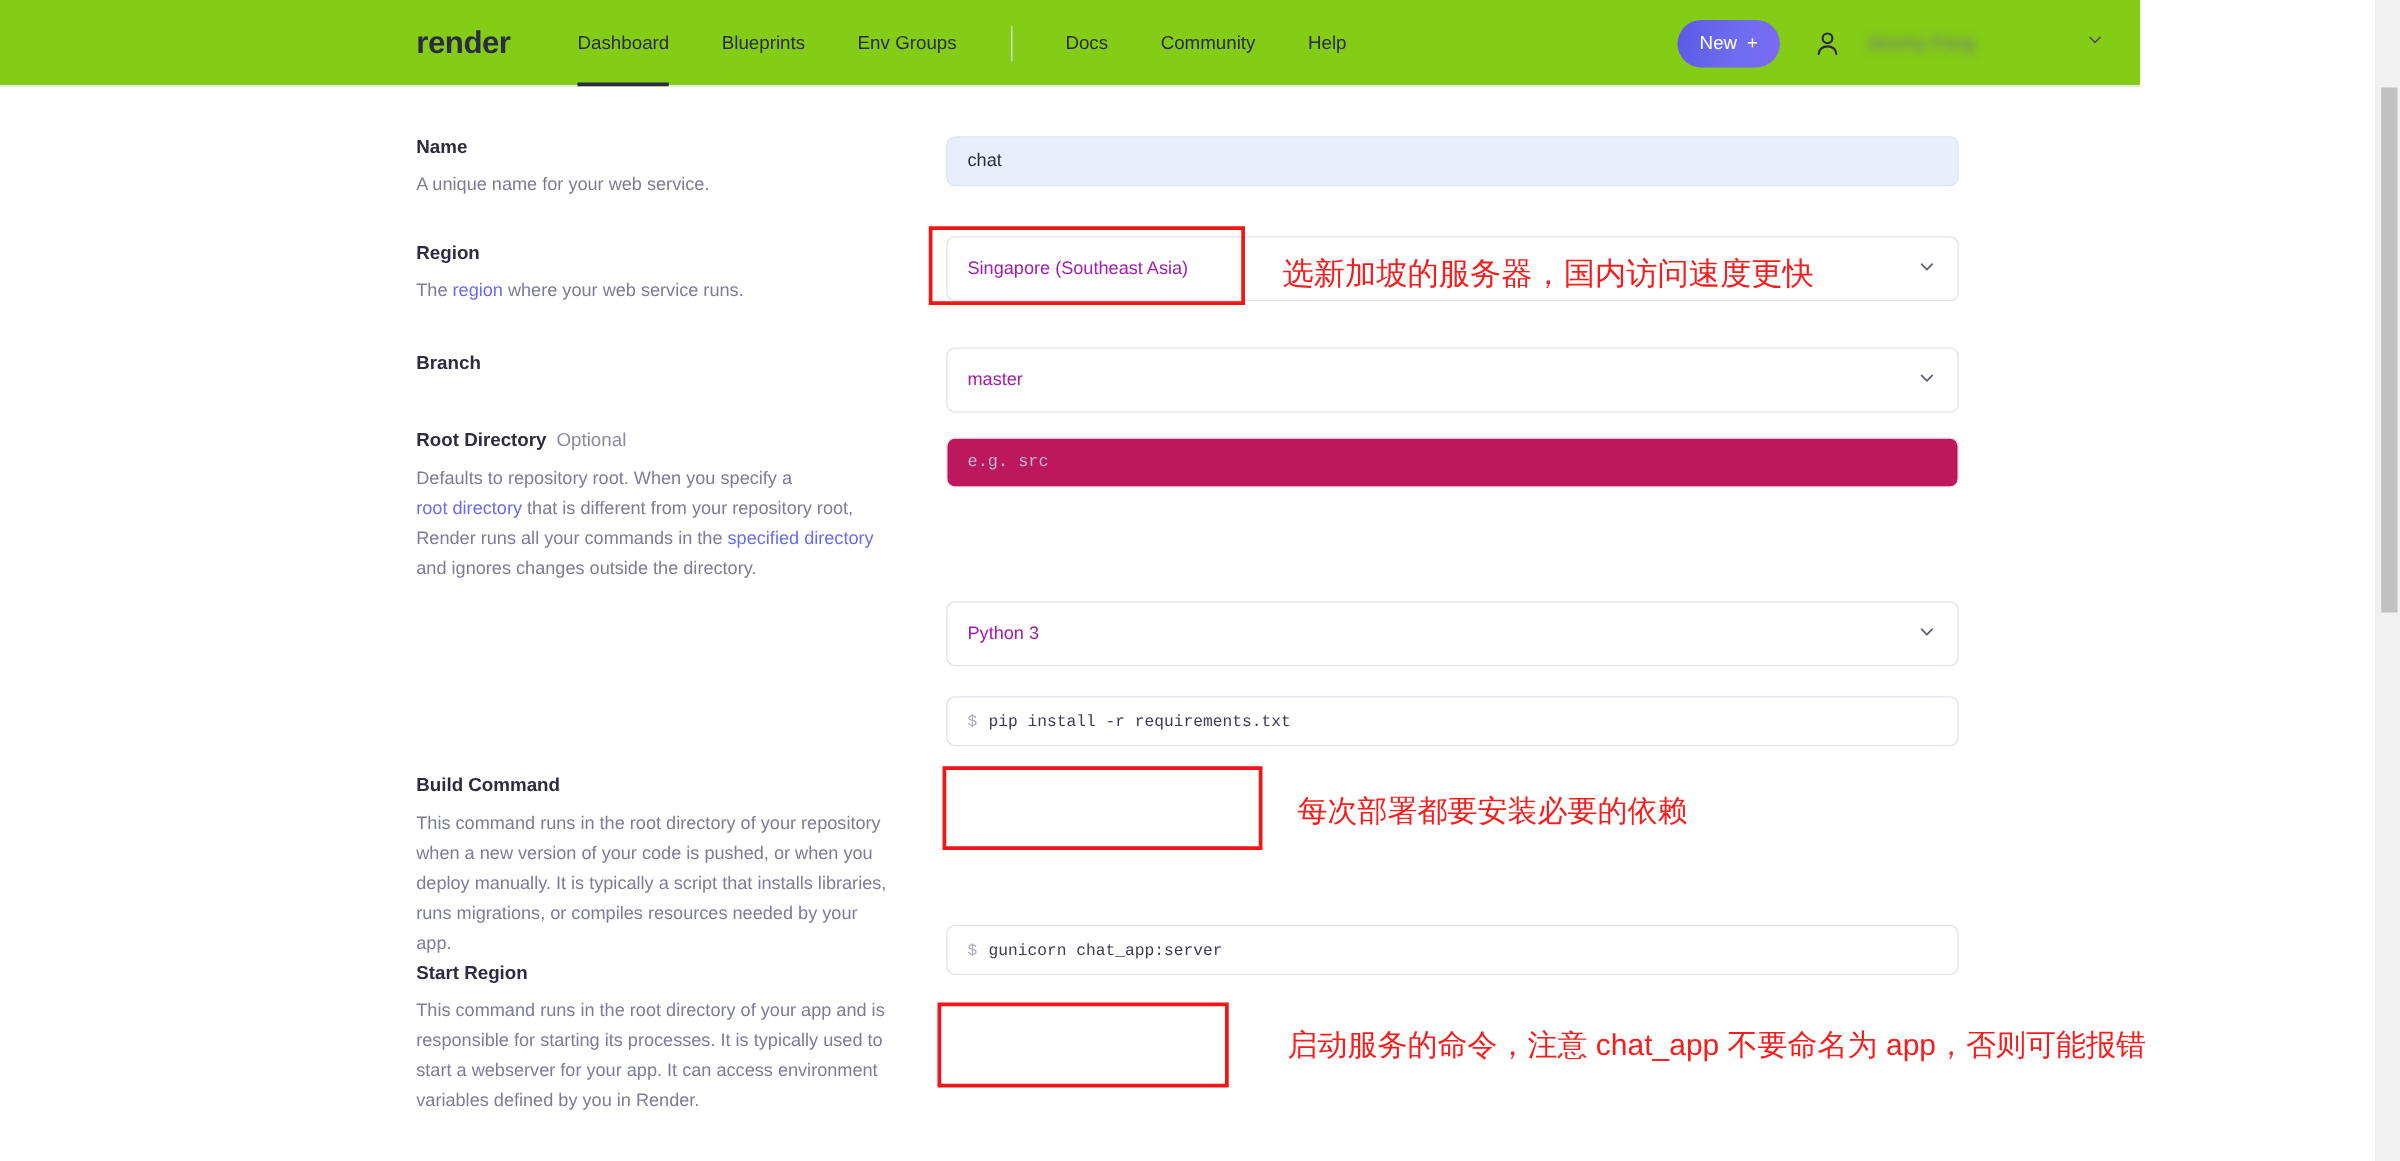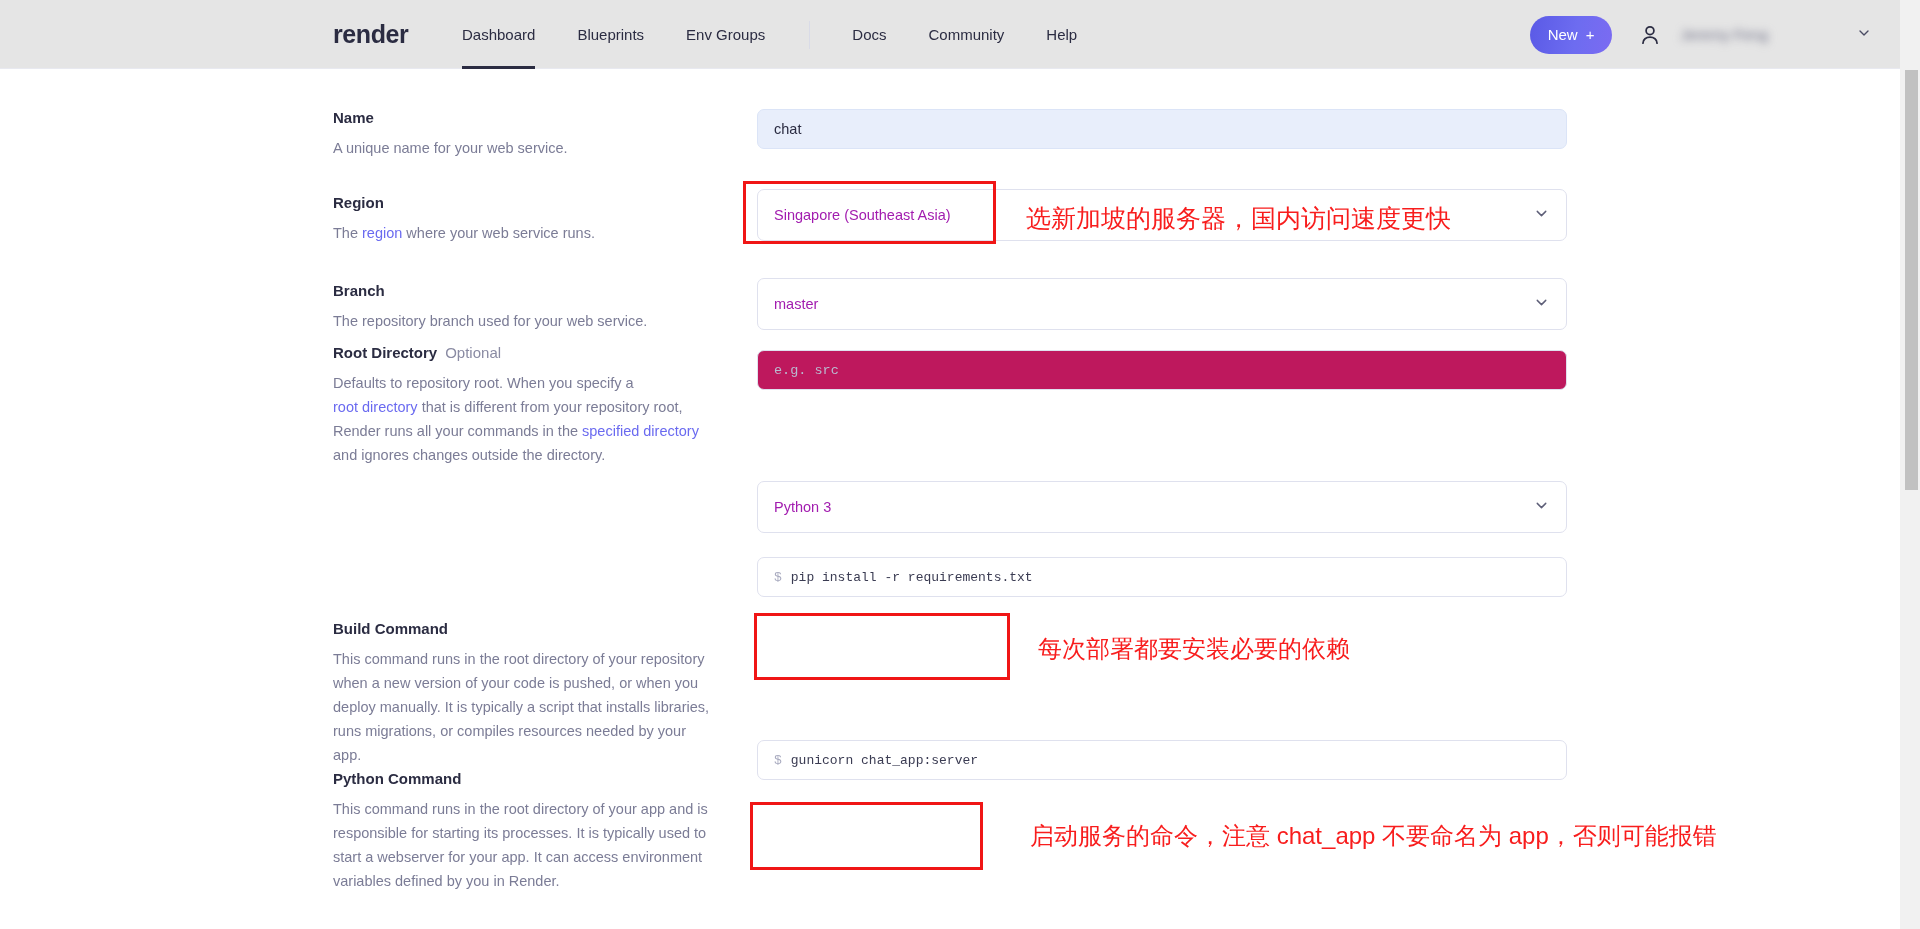--- a/index.html
+++ b/index.html
@@ -8,22 +8,22 @@
     width: 1920px; height: 929px;
     background: #ffffff;
     font-family: "Liberation Sans", sans-serif;
     overflow: hidden;
   }
   .page { position: relative; width: 1920px; height: 929px; background: #fff; }
 
   
   .navbar {
     position: absolute; top: 0; left: 0;
-    width: 1900px; height: 69px;
-    background: #e5e5e5;
+    width: 1712px; height: 69px;
+    background: #84cc16;
     border-bottom: 1px solid #e8e9f0;
     display: flex; align-items: center;
   }
   .brand {
     position: absolute; left: 333px; top: 20px;
     font-size: 25px; font-weight: 700; color: #2b2c42;
     letter-spacing: -0.4px;
   }
   .nav-links {
     position: absolute; left: 462px; top: 0;
@@ -196,21 +196,20 @@
         <span class="chev">
           <svg width="17" height="17" viewBox="0 0 24 24" fill="none" stroke="#5e5f78" stroke-width="2" stroke-linecap="round" stroke-linejoin="round">
               <polyline points="6 9 12 15 18 9"></polyline>
             </svg>
         </span>
       </div>
     </div>
 
     <div class="label-col" style="top:213px;">
       <p class="f-title">Branch</p>
-      <p class="f-desc">The repository branch used for your web service.</p>
     </div>
     <div class="field-col" style="top:209px;">
       <div class="select">
         <span>master</span>
         <span class="chev">
           <svg width="17" height="17" viewBox="0 0 24 24" fill="none" stroke="#5e5f78" stroke-width="2" stroke-linecap="round" stroke-linejoin="round">
               <polyline points="6 9 12 15 18 9"></polyline>
             </svg>
         </span>
       </div>
@@ -249,21 +248,21 @@
       <p class="f-desc">This command runs in the root directory of your repository when a new version of your code is pushed, or when you deploy manually. It is typically a script that installs libraries, runs migrations, or compiles resources needed by your app.</p>
     </div>
     <div class="field-col" style="top:488px;">
       <div class="cmd">
         <span class="dollar">$</span>
         <span>pip install -r requirements.txt</span>
       </div>
     </div>
 
     <div class="label-col" style="top:701px;">
-      <p class="f-title">Python Command</p>
+      <p class="f-title">Start Region</p>
       <p class="f-desc">This command runs in the root directory of your app and is responsible for starting its processes. It is typically used to start a webserver for your app. It can access environment variables defined by you in Render.</p>
     </div>
     <div class="field-col" style="top:671px;">
       <div class="cmd">
         <span class="dollar">$</span>
         <span>gunicorn chat_app:server</span>
       </div>
     </div>
 
   </div>

